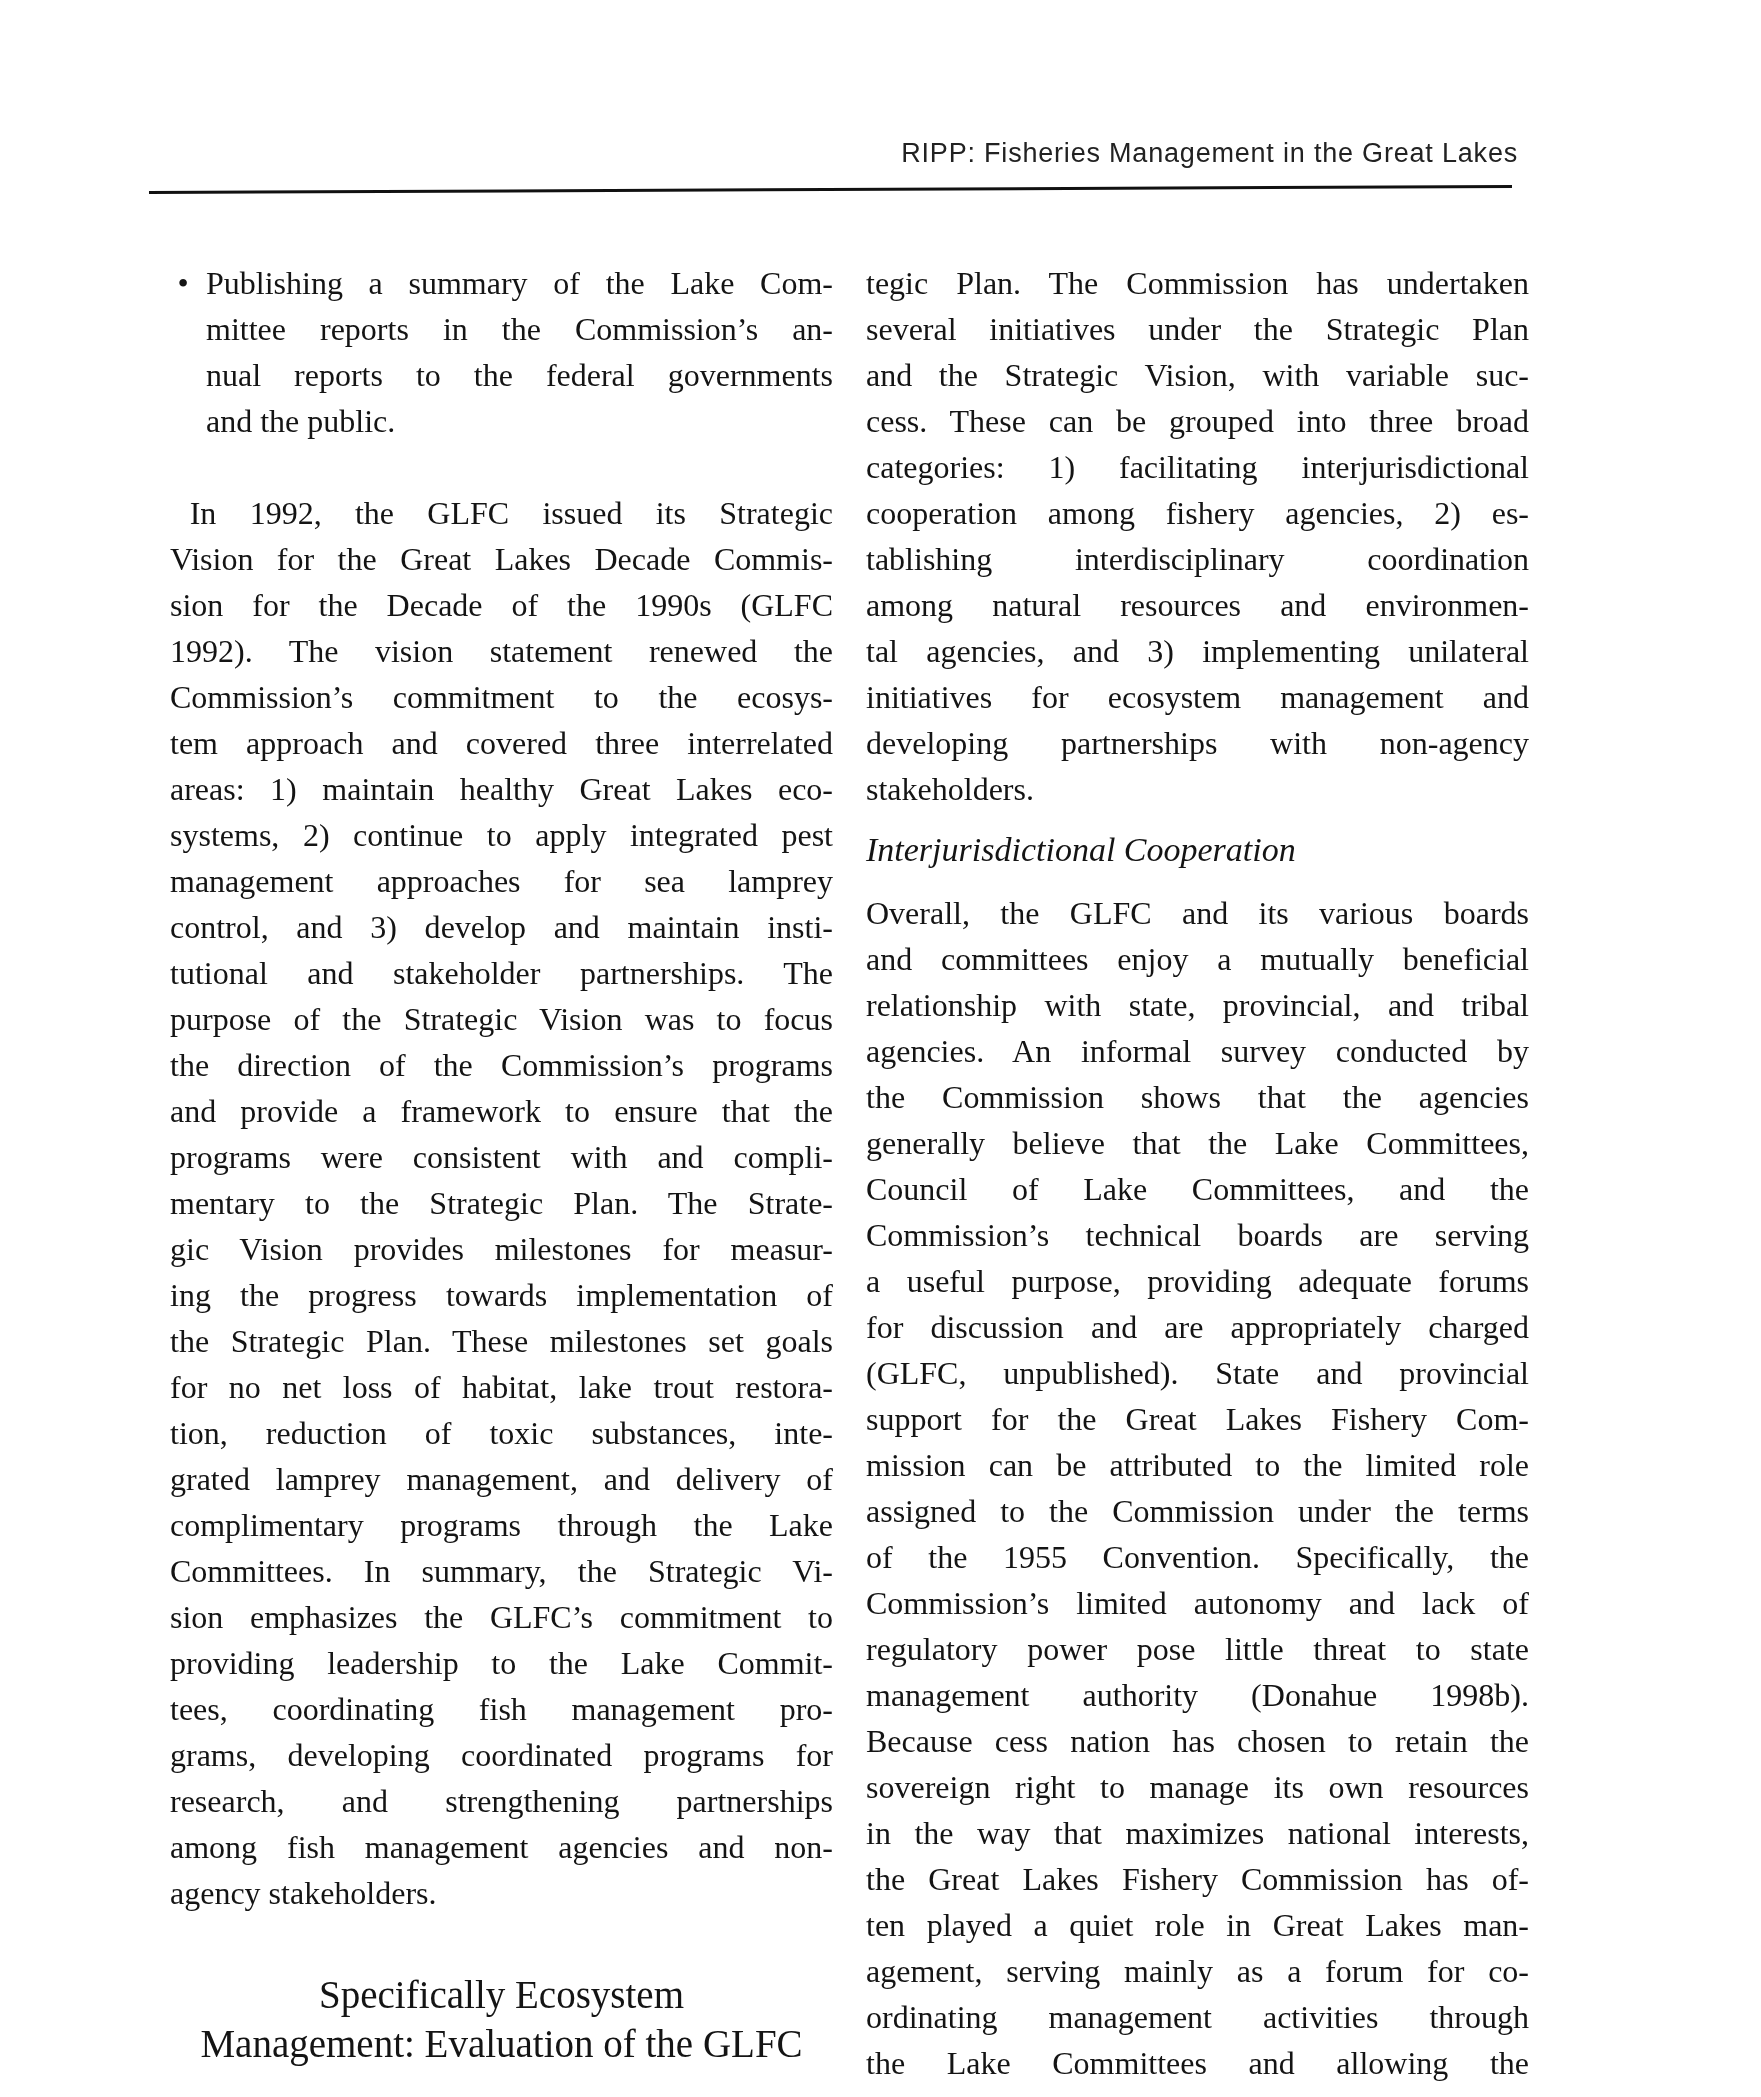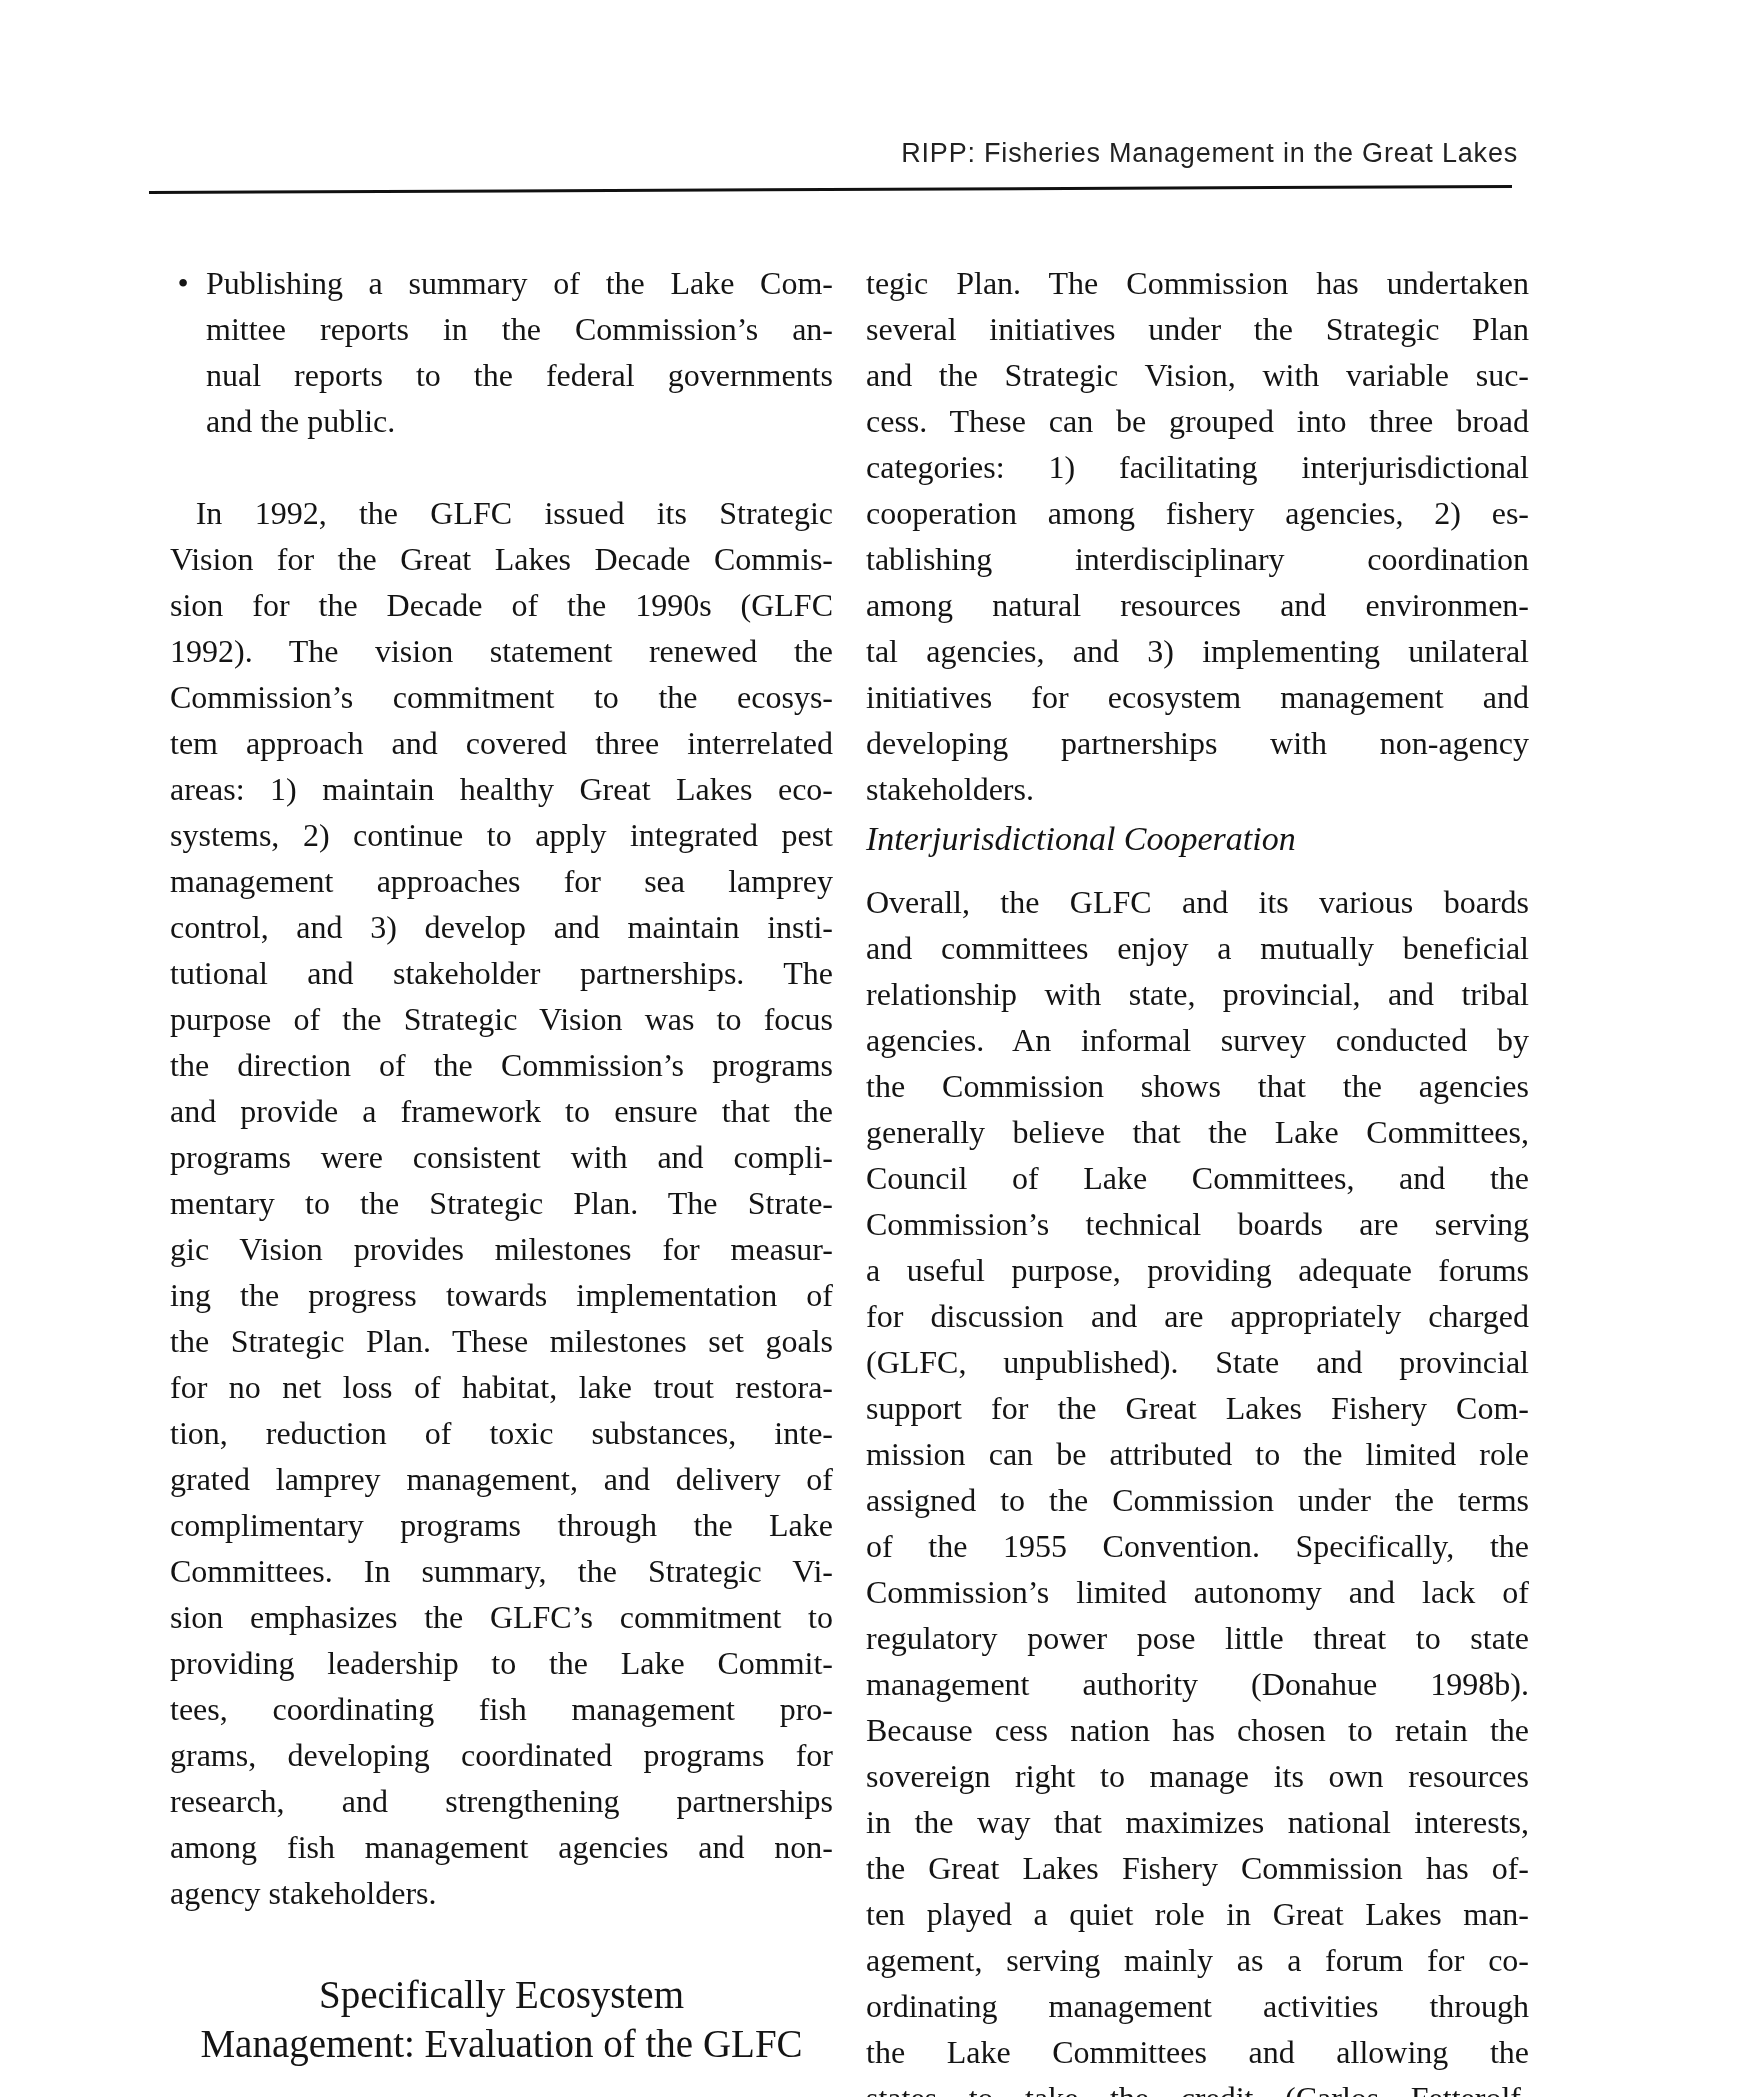--- a/index.html
+++ b/index.html
@@ -6,41 +6,41 @@
   body { width:1762px; height:2517px; position:relative; overflow:hidden; color:#141414; }
   .running-head { position:absolute; right:244px; top:138px; font-family:"Liberation Sans", sans-serif; font-size:27px; letter-spacing:0.8px; color:#222; }
   .rule { position:absolute; left:149px; top:191px; width:1363px; height:2.9px; background:#111; transform:rotate(-0.25deg); transform-origin:left center; }
   .col { position:absolute; top:260px; width:663px; font-family:"Liberation Serif", serif; font-size:32px; line-height:46px; text-align:justify; hyphens:manual; }
   .col.left { left:170px; }
   .col.right { left:866px; }
   .bullet-item { position:relative; padding-left:36px; margin:0 0 46px 0; }
   .bullet-item .dot { position:absolute; left:7.6px; top:0; }
   p { margin:0; }
   .section-heading { font-family:"Liberation Serif", serif; font-size:39px; line-height:49px; text-align:center; margin:54px 0 38px 0; }
-  .sub-heading { font-style:italic; font-size:34px; margin:4px 0 17px 0; text-align:left; }
+  .sub-heading { font-style:italic; font-size:34px; margin:15px 0 17px 0; text-align:left; }
   .j { display:block; text-align:justify; text-align-last:justify; white-space:nowrap; }
   .l { display:block; text-align:left; white-space:nowrap; }
 </style>
 </head>
 <body>
 
 <div class="running-head">RIPP: Fisheries Management in the Great Lakes</div>
 <div class="rule"></div>
 
 <div class="col left">
   <div class="bullet-item">
     <span class="dot">•</span>
     <span class="j">Publishing a summary of the Lake Com-</span>
     <span class="j">mittee reports in the Commission’s an-</span>
     <span class="j">nual reports to the federal governments</span>
     <span class="l">and the public.</span>
   </div>
 
   <p style="padding-left:11.7px;">
-    <span class="j" style="margin-left:14px">In 1992, the GLFC issued its Strategic</span>
+    <span class="j" style="margin-left:8px">In 1992, the GLFC issued its Strategic</span>
   </p>
   <p>
     <span class="j">Vision for the Great Lakes Decade Commis-</span>
     <span class="j">sion for the Decade of the 1990s (GLFC</span>
     <span class="j">1992). The vision statement renewed the</span>
     <span class="j">Commission’s commitment to the ecosys-</span>
     <span class="j">tem approach and covered three interrelated</span>
     <span class="j">areas: 1) maintain healthy Great Lakes eco-</span>
     <span class="j">systems, 2) continue to apply integrated pest</span>
     <span class="j">management approaches for sea lamprey</span>

